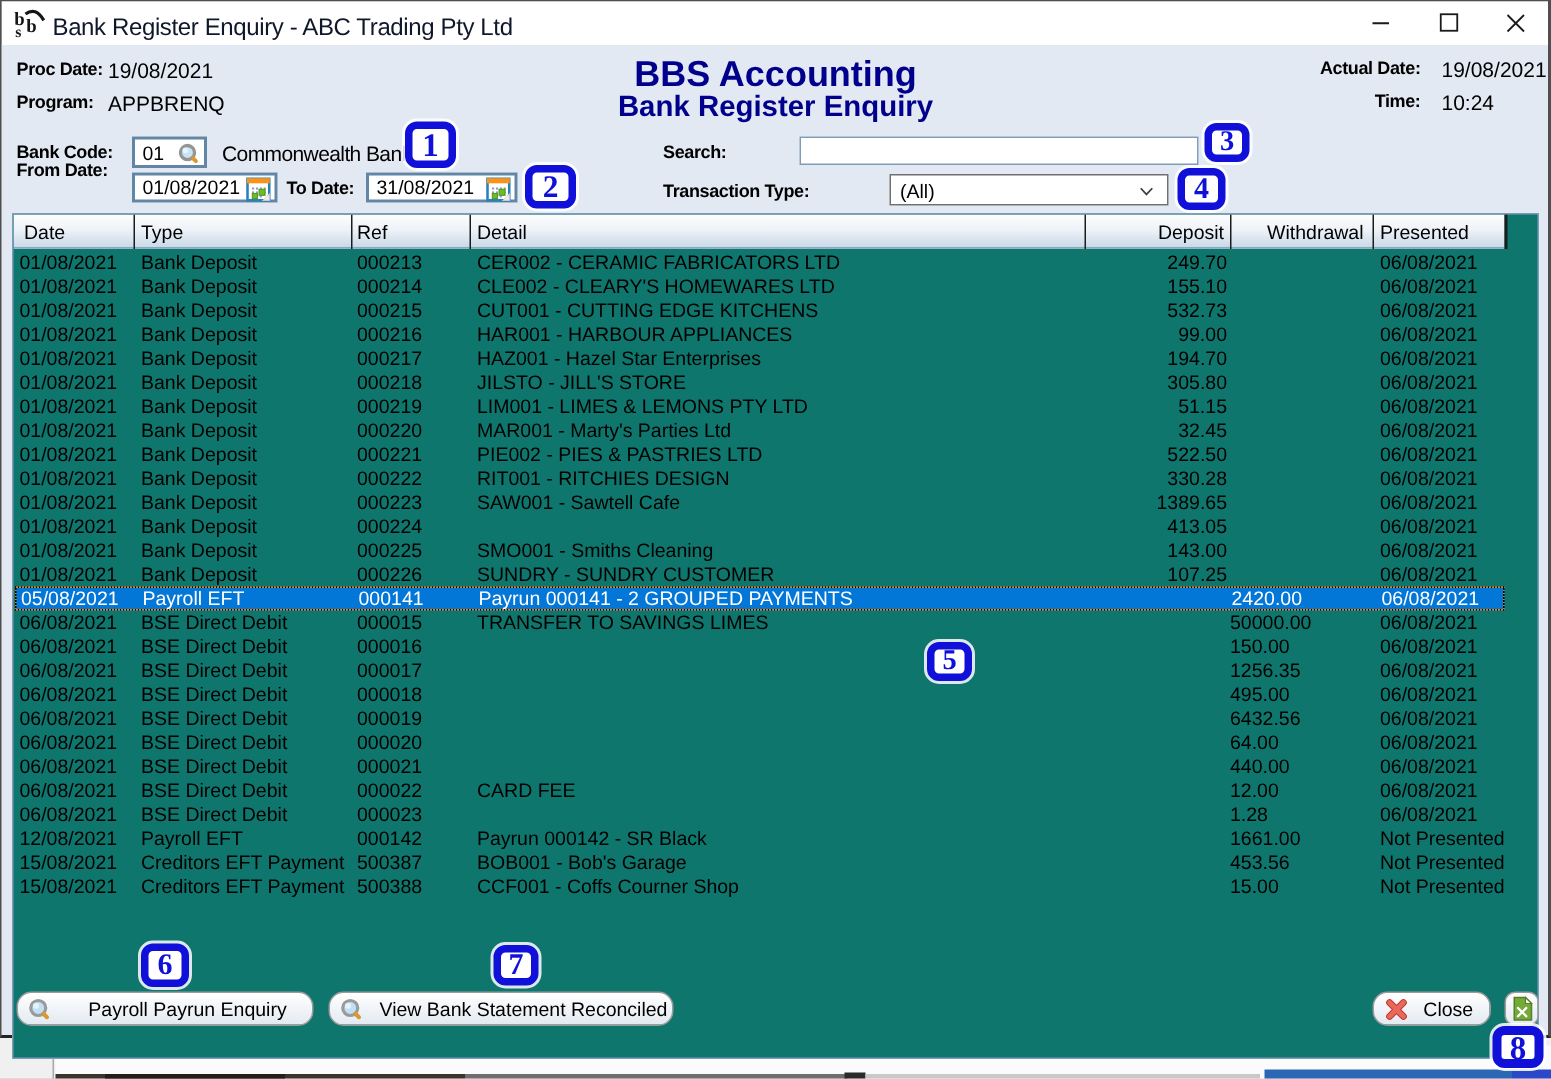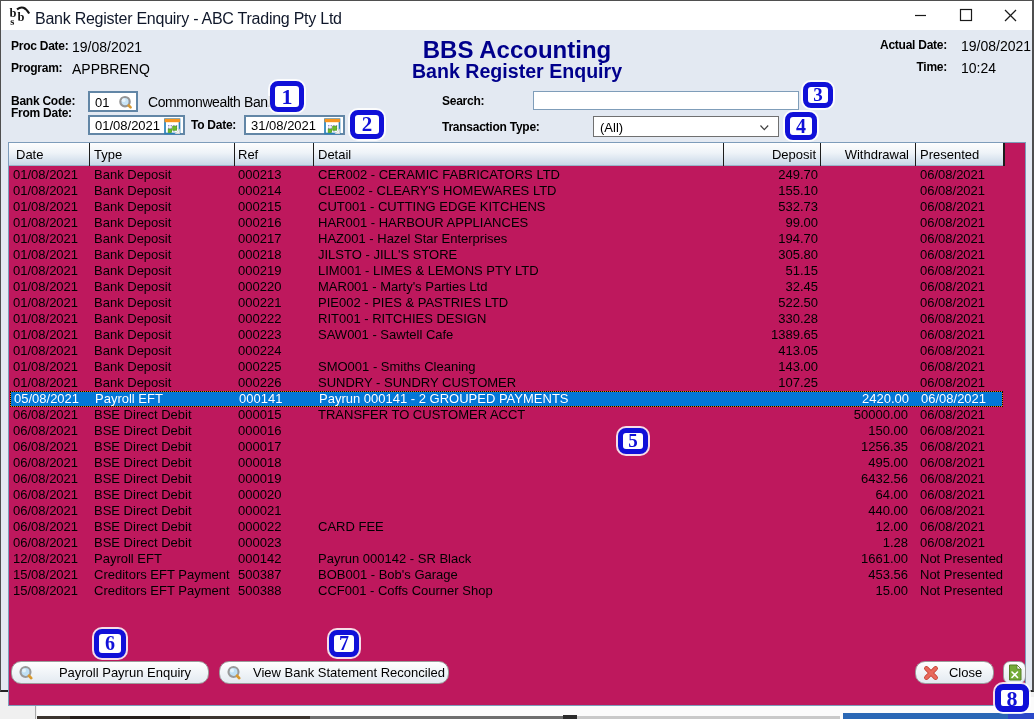--- a/index.html
+++ b/index.html
@@ -10,29 +10,29 @@
 .b{font-weight:bold}
 .lab{position:absolute;font-size:12px;letter-spacing:-0.25px;color:#000;white-space:nowrap}
 .val{position:absolute;font-size:14px;color:#000;white-space:nowrap}
 #h1{position:absolute;left:0;width:1034px;top:36px;text-align:center;font-size:24px;font-weight:bold;color:#00008c}
 #h2{position:absolute;left:0;width:1034px;top:60px;text-align:center;font-size:19.6px;font-weight:bold;color:#00008c}
 .inp{position:absolute;background:#fff;border:2px solid #6286a6}
 .inp span{position:absolute;left:5px;top:50%;transform:translateY(-50%);font-size:13px}
 #search{position:absolute;left:533px;top:61px;width:266px;height:19px;background:#fff;border:1px solid #7f9db9}
 #combo{position:absolute;left:593px;top:86px;width:186px;height:21px;background:#fff;border:1px solid #707070}
 #combo span{position:absolute;left:6px;top:3px;font-size:13px}
-#grid{position:absolute;left:7px;top:141px;width:1018px;height:564px;background:#be185d;border:1px solid #7d9cba;overflow:hidden}
+#grid{position:absolute;left:7px;top:141px;width:1018px;height:564px;background:#0f766e;border:1px solid #7d9cba;overflow:hidden}
 #ghead{position:absolute;left:0;top:0;width:994px;height:23px;background:linear-gradient(#fdfdfe,#eef3f8 45%,#c9d8e8);border-bottom:1px solid #9ab2c8}
 .hsep{position:absolute;top:0;height:23px;width:1px;background:#1c1c1c}
 .hlab{position:absolute;top:4px;font-size:13px;color:#000;white-space:nowrap}
 .row{position:absolute;left:0;width:1016px;height:16px;font-size:13px;line-height:16px;white-space:nowrap}
 .row span{position:absolute;line-height:16px}
 .c1{left:4px}.c2{left:85px}.c3{left:229px}.c4{left:309px}
 .c5{left:714px;width:95px;text-align:right}
-.c6{left:811px;width:88px;text-align:right}
+.c6{left:811px;width:88px;text-align:left}
 .c7{left:911px}
 .sel{background:#0377d7;color:#fff;left:1px;width:993px}
 .ants{position:absolute;left:0;top:0;right:0;bottom:0;background:repeating-linear-gradient(90deg,#000 0 1px,#e8820c 1px 2px) top/100% 1px no-repeat,repeating-linear-gradient(90deg,#000 0 1px,#e8820c 1px 2px) bottom/100% 1px no-repeat,repeating-linear-gradient(0deg,#000 0 1px,#e8820c 1px 2px) left/1px 100% no-repeat,repeating-linear-gradient(0deg,#000 0 1px,#e8820c 1px 2px) right/1px 100% no-repeat}
 #footer{position:absolute;left:0;top:660px;width:1031px;height:29px}
 .btn{position:absolute;height:23px;border:1px solid #9b9b9b;border-radius:10px;background:linear-gradient(#ffffff,#e3eaf1);font-size:13px;color:#000}
 .btn .t{position:absolute;left:30px;right:0;text-align:center;top:3px}
 .badge{position:absolute;background:#fff;border:5px solid #1010d8;border-radius:8px;color:#1010d8;font-family:"Liberation Serif",serif;font-weight:bold;text-align:center;box-shadow:0 0 0 2px rgba(255,255,255,.85)}
 #bstrip{position:absolute;left:0;top:692px;width:1034px;height:27px;background:#f0f0f0}
 </style></head><body>
 <div id="bstrip">
@@ -277,21 +277,21 @@
         <span class="c2">Payroll EFT</span>
         <span class="c3">000141</span>
         <span class="c4">Payrun 000141 - 2 GROUPED PAYMENTS</span>
         <span class="c6">2420.00</span>
         <span class="c7">06/08/2021</span>
       </div>
 <div class="row" style="top:264px">
         <span class="c1">06/08/2021</span>
         <span class="c2">BSE Direct Debit</span>
         <span class="c3">000015</span>
-        <span class="c4">TRANSFER TO CUSTOMER ACCT</span>
+        <span class="c4">TRANSFER TO SAVINGS LIMES</span>
         <span class="c6">50000.00</span>
         <span class="c7">06/08/2021</span>
       </div>
 <div class="row" style="top:280px">
         <span class="c1">06/08/2021</span>
         <span class="c2">BSE Direct Debit</span>
         <span class="c3">000016</span>
         <span class="c6">150.00</span>
         <span class="c7">06/08/2021</span>
       </div>

